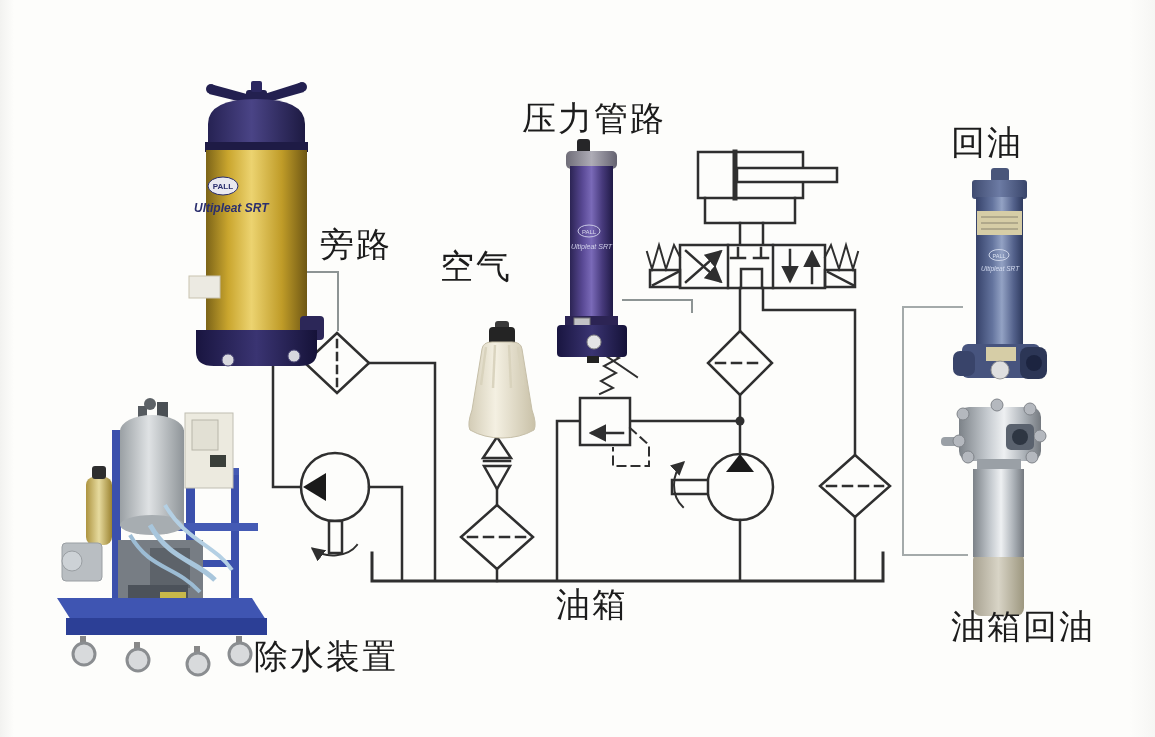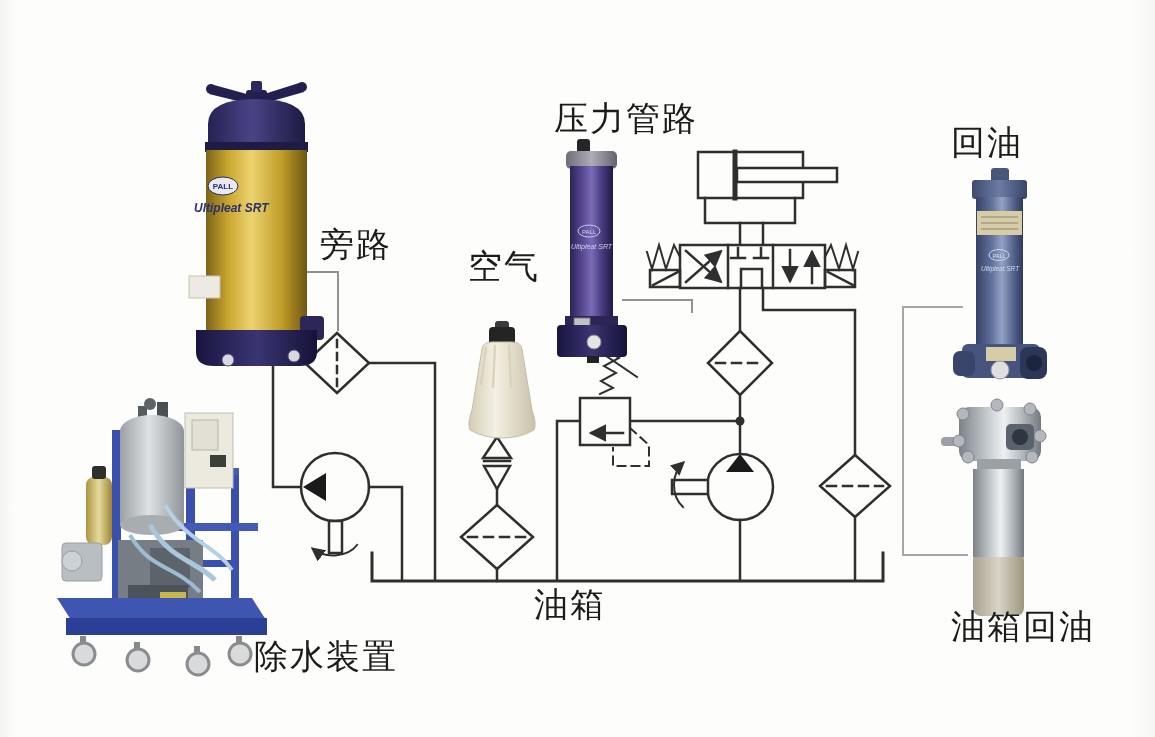--- a/index.html
+++ b/index.html
@@ -3,21 +3,21 @@
 <meta charset="utf-8">
 <style>
   html,body{margin:0;padding:0;background:#ffffff;}
   .canvas{
     position:relative;width:1155px;height:737px;overflow:hidden;
     background:linear-gradient(90deg,#f2f2f0 0px,#fdfdfb 14px,#fdfdfb 1130px,#f6f6f4 1155px);
     font-family:"Liberation Serif","DejaVu Serif",serif;color:#1c1c1c;
   }
   .lbl{position:absolute;font-size:34px;letter-spacing:2px;line-height:1.1;color:#1c1c1c;white-space:nowrap;}
   .title{position:absolute;left:28px;top:10px;font-size:39px;letter-spacing:2px;color:#141414;}
-  .lbl-air{position:absolute;left:440px;top:246px;width:128px;text-align:center;font-size:34px;letter-spacing:2px;line-height:41px;}
+  .lbl-air{position:absolute;left:440px;top:246px;width:128px;font-size:34px;letter-spacing:2px;line-height:41px;}
   svg{position:absolute;left:0;top:0;}
   svg text{font-family:"Liberation Sans","DejaVu Sans",sans-serif;}
 </style>
 </head>
 <body>
 
 <div class="canvas">
 
   <svg width="1155" height="737" viewBox="0 0 1155 737">
     <defs>
@@ -330,22 +330,22 @@
     </g>
   </svg>
 
 
   <div class="lbl" style="left:320px;top:226px;">旁路</div>
 
   <div class="lbl-air">
     <div>空气</div>
   </div>
 
-  <div class="lbl" style="left:522px;top:100px;margin-left:32px;">压力管路</div>
+  <div class="lbl" style="left:522px;top:100px;">压力管路</div>
 
   <div class="lbl" style="left:951px;top:124px;">回油</div>
 
-  <div class="lbl" style="left:534px;top:586px;">油箱</div>
+  <div class="lbl" style="left:556px;top:586px;">油箱</div>
 
   <div class="lbl" style="left:951px;top:608px;">油箱回油</div>
 
   <div class="lbl" style="left:254px;top:638px;">除水装置</div>
 </div>
 
 </body></html>

